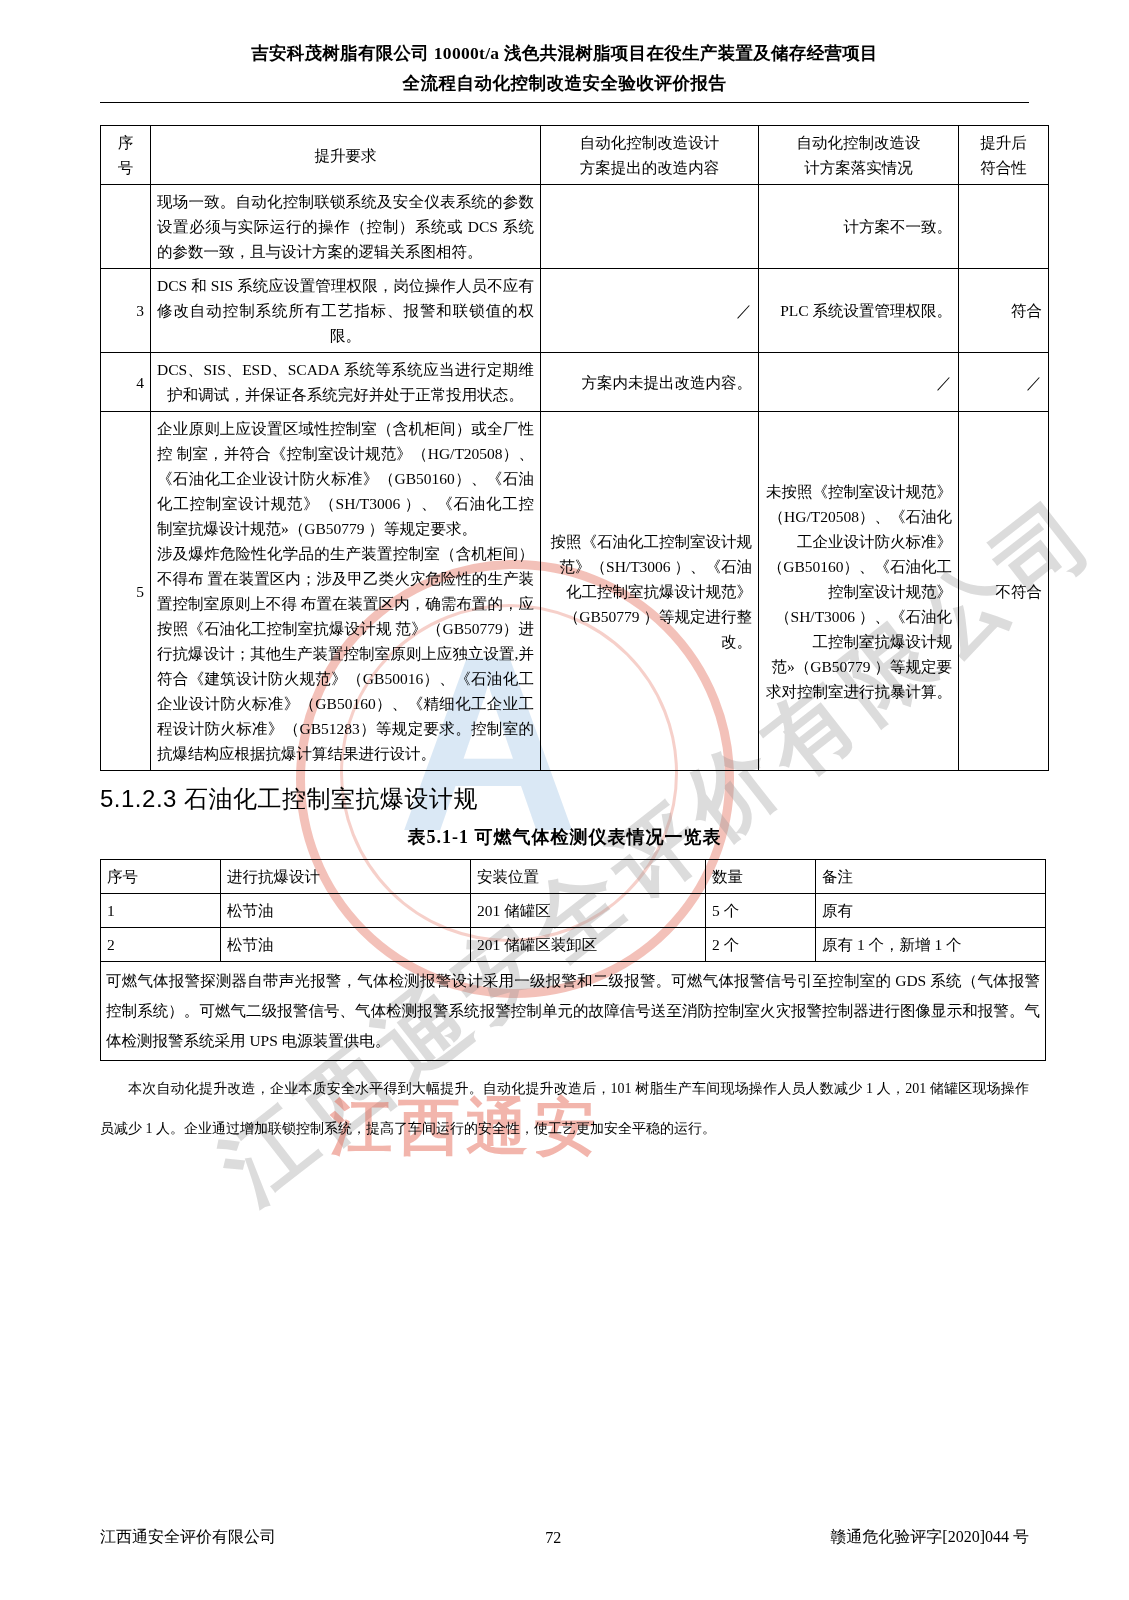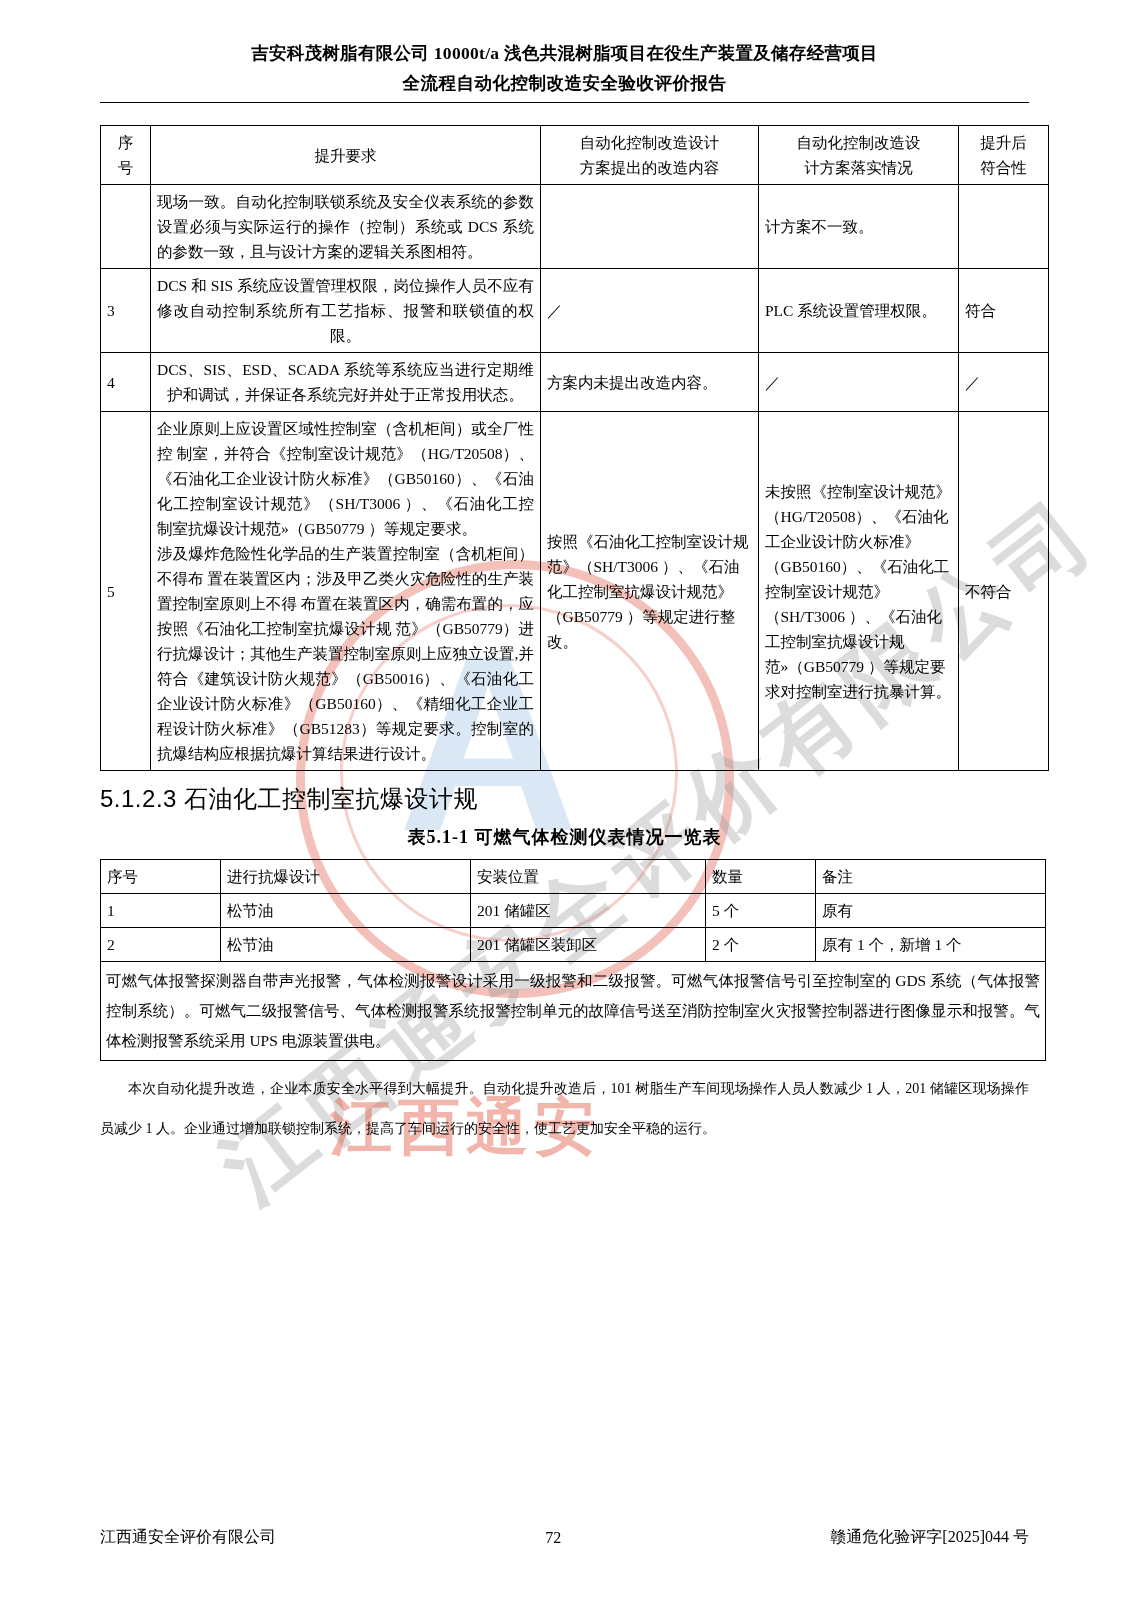--- a/index.html
+++ b/index.html
@@ -114,21 +114,21 @@
     line-height: 25px;
     font-family: "Liberation Serif", serif;
   }
   .t1 .c-no { width: 50px; text-align: center; }
   .t1 .c-req { width: 390px; }
   .t1 .c-plan { width: 218px; text-align: center; }
   .t1 .c-impl { width: 200px; text-align: center; }
   .t1 .c-conf { width: 90px; text-align: center; }
   .th-row td { text-align: center; font-size: 15.5px; }
   .justify { text-align: justify; text-align-last: center; }
-  .center { text-align: left; }
+  .center { text-align: right; }
   .cell-just {
     text-align: justify;
     text-justify: inter-ideograph;
   }
 
   
   h3.sec {
     font-family: "Liberation Sans", sans-serif;
     font-size: 24px;
     font-weight: normal;
@@ -308,16 +308,16 @@
       </tbody>
     </table>
 
     <p class="body">本次自动化提升改造，企业本质安全水平得到大幅提升。自动化提升改造后，101 树脂生产车间现场操作人员人数减少 1 人，201 储罐区现场操作员减少 1 人。企业通过增加联锁控制系统，提高了车间运行的安全性，使工艺更加安全平稳的运行。</p>
 
   </div>
 
   <div class="footer">
     <div>江西通安全评价有限公司</div>
     <div class="mid">72</div>
-    <div>赣通危化验评字[2025]044 号</div>
+    <div>赣通危化验评字[2020]044 号</div>
   </div>
 
 </div>
 
 </body></html>

